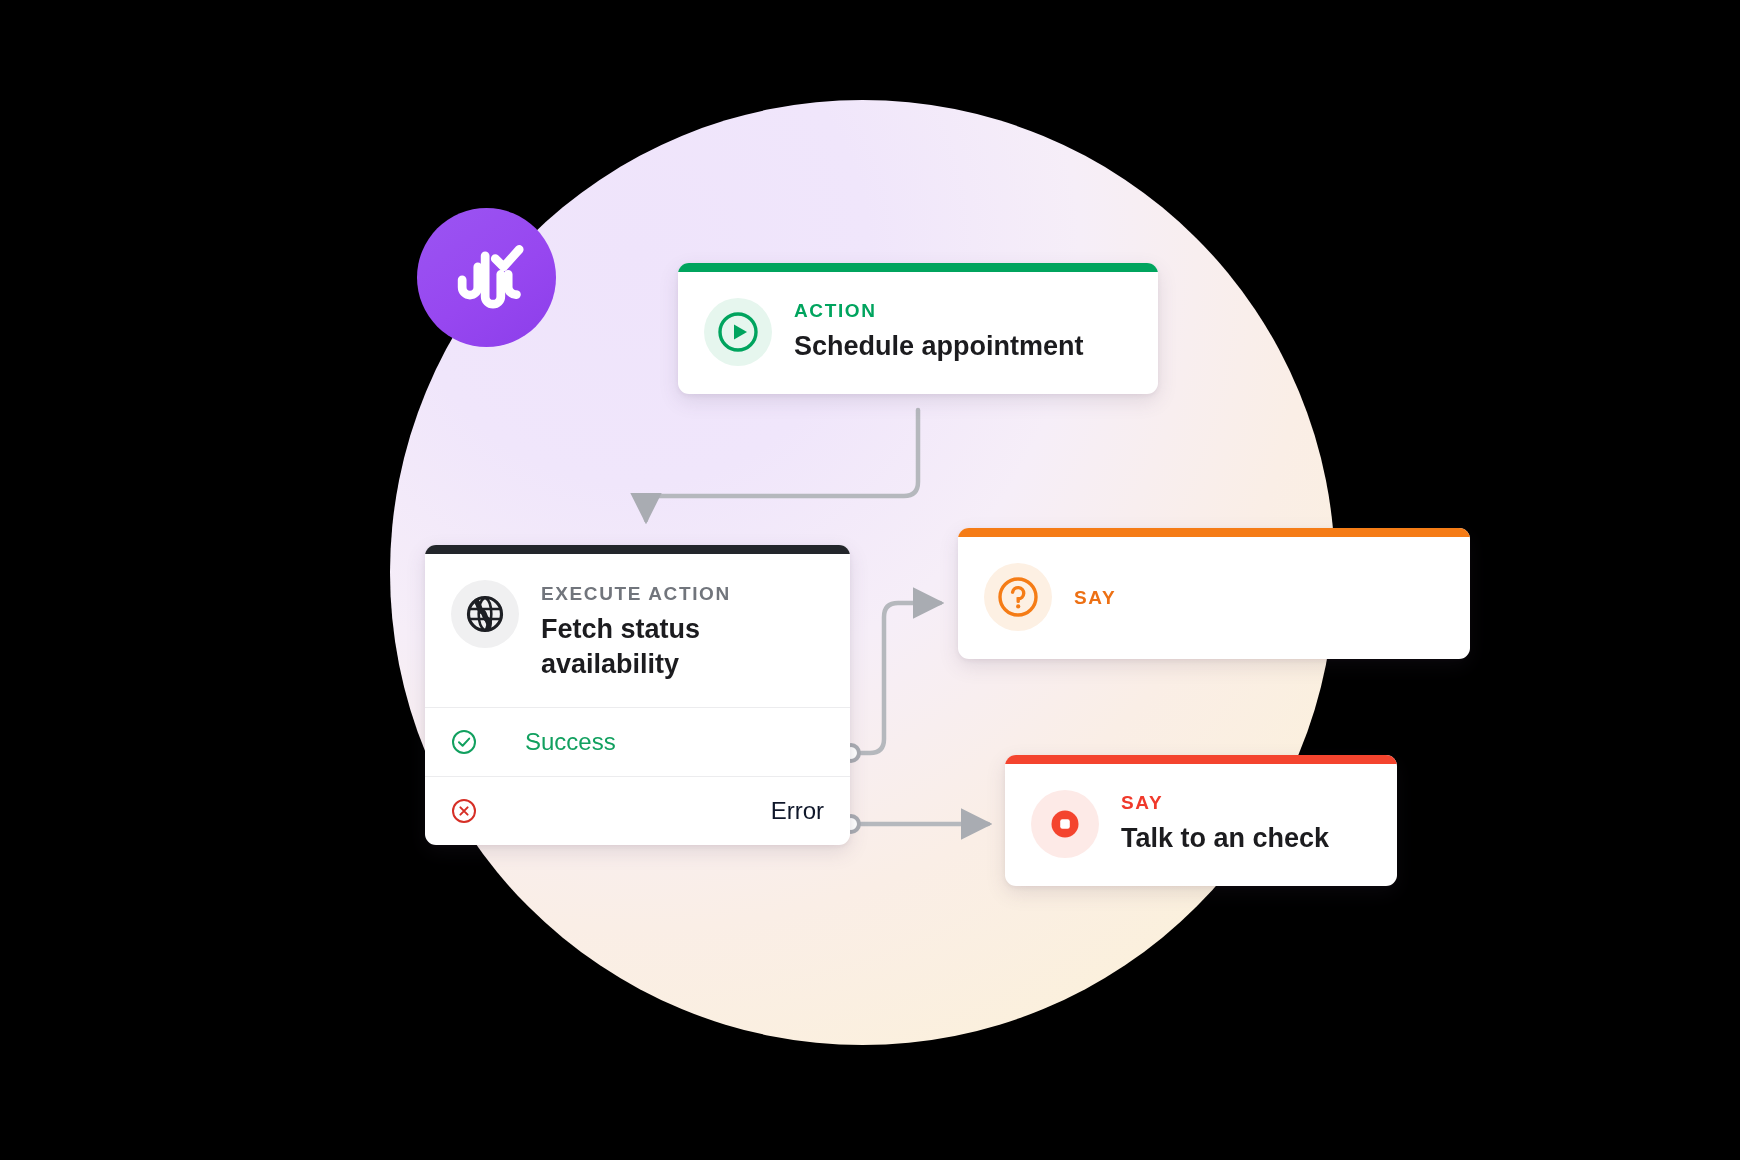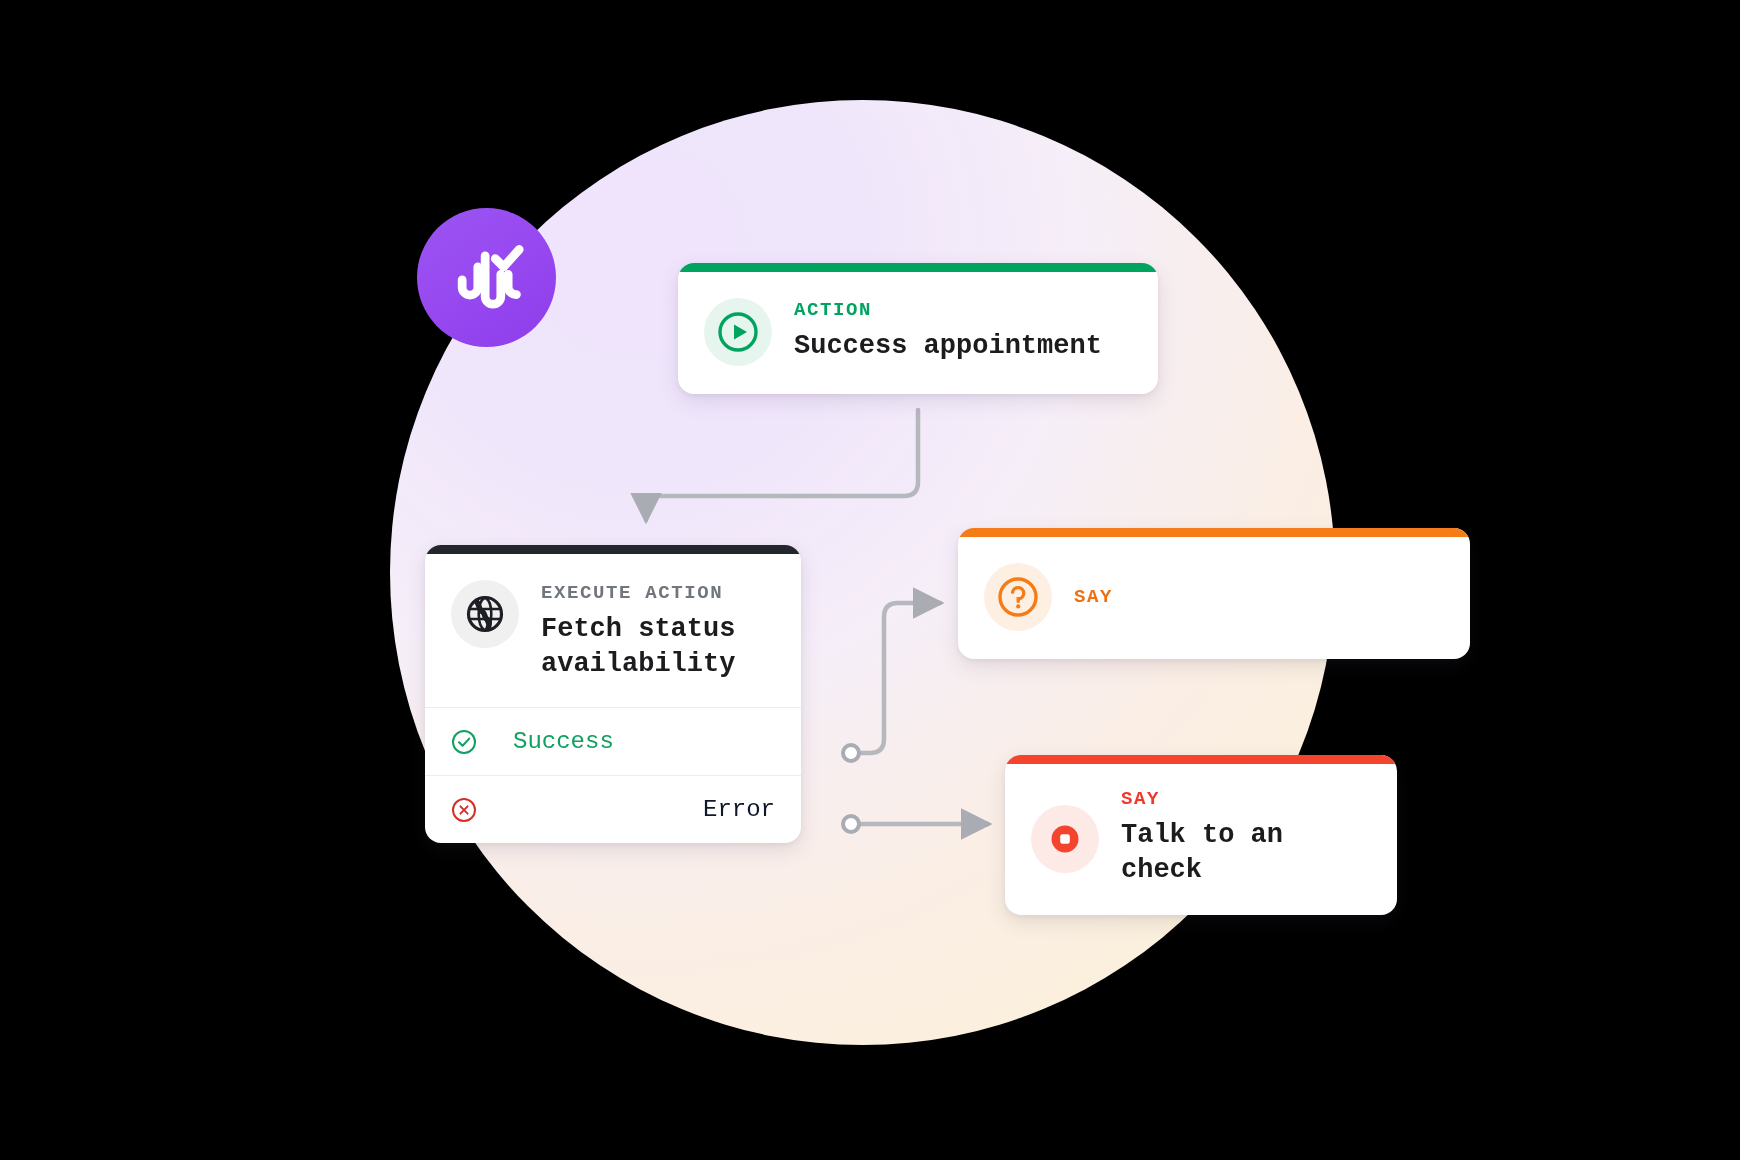--- a/index.html
+++ b/index.html
@@ -30,24 +30,23 @@
   }
   .logo-badge svg { width:92px; height:92px; display:block; }
 
   
   .wires { position:absolute; left:0; top:0; width:1740px; height:1160px; pointer-events:none; }
 
   
   .card {
     position:absolute;
     background:#fff;
-    border-radius:16px;
+    border-radius:11px;
     box-shadow:0 7px 20px rgba(80,60,90,.13), 0 2px 5px rgba(80,60,90,.07);
     overflow:hidden;
-    font-family:Liberation Mono, monospace;
   }
   .card-bar { height:9px; width:100%; }
   .card-body { display:flex; align-items:center; gap:22px; padding:26px 30px 28px 26px; }
   .node-icon {
     flex:0 0 auto; width:68px; height:68px; border-radius:50%;
     display:flex; align-items:center; justify-content:center;
   }
   .node-icon svg { display:block; }
   .node-text { display:flex; flex-direction:column; gap:9px; }
   .kicker {
@@ -56,30 +55,30 @@
   }
   .title { font-size:27px; font-weight:700; color:#1c1c1f; line-height:1.28; }
 
   
   #card-action { left:678px; top:263px; width:480px; }
   #card-action .card-bar { background:#00a45e; }
   #card-action .node-icon { background:#e6f6ee; }
   #card-action .kicker { color:#00a45e; }
 
   
-  #card-execute { left:425px; top:545px; width:376px; }
+  #card-execute { left:425px; top:545px; width:425px; }
   #card-execute .card-bar { background:#23262b; }
   #card-execute .node-icon { background:#f0f0f1; }
   #card-execute .kicker { color:#71757c; }
   #card-execute .card-body { align-items:flex-start; padding:26px 26px 26px 26px; }
   #card-execute .node-text { padding-top:4px; }
   #card-execute .title { max-width:250px; }
 
   .branch-row {
-    display:flex; align-items:center; gap:36px;
+    display:flex; align-items:center; gap:48px;
     padding:20px 26px; border-top:1px solid #ececee;
     font-size:24px;
   }
   .branch-row .bicon { flex:0 0 auto; width:26px; height:26px; }
   .branch-row.success { color:#11a05f; }
   .branch-row.error { color:#0f172a;justify-content:space-between; }
 
   
   #card-say-orange { left:958px; top:528px; width:512px; }
   #card-say-orange .card-bar { background:#f57c16; }
@@ -130,21 +129,21 @@
     <div class="card-bar"></div>
     <div class="card-body">
       <div class="node-icon">
         <svg width="44" height="44" viewBox="0 0 44 44">
           <circle cx="22" cy="22" r="18" fill="none" stroke="#00a45e" stroke-width="3.4"></circle>
           <path d="M18 14.5 L31 22 L18 29.5 Z" fill="#00a45e"></path>
         </svg>
       </div>
       <div class="node-text">
         <span class="kicker">ACTION</span>
-        <span class="title">Success appointment</span>
+        <span class="title">Schedule appointment</span>
       </div>
     </div>
   </div>
 
   <div class="card" id="card-execute">
     <div class="card-bar"></div>
     <div class="card-body">
       <div class="node-icon">
         <svg width="42" height="42" viewBox="0 0 42 42">
           <circle cx="21" cy="21" r="16.5" fill="none" stroke="#1d1f24" stroke-width="3.2"></circle>

